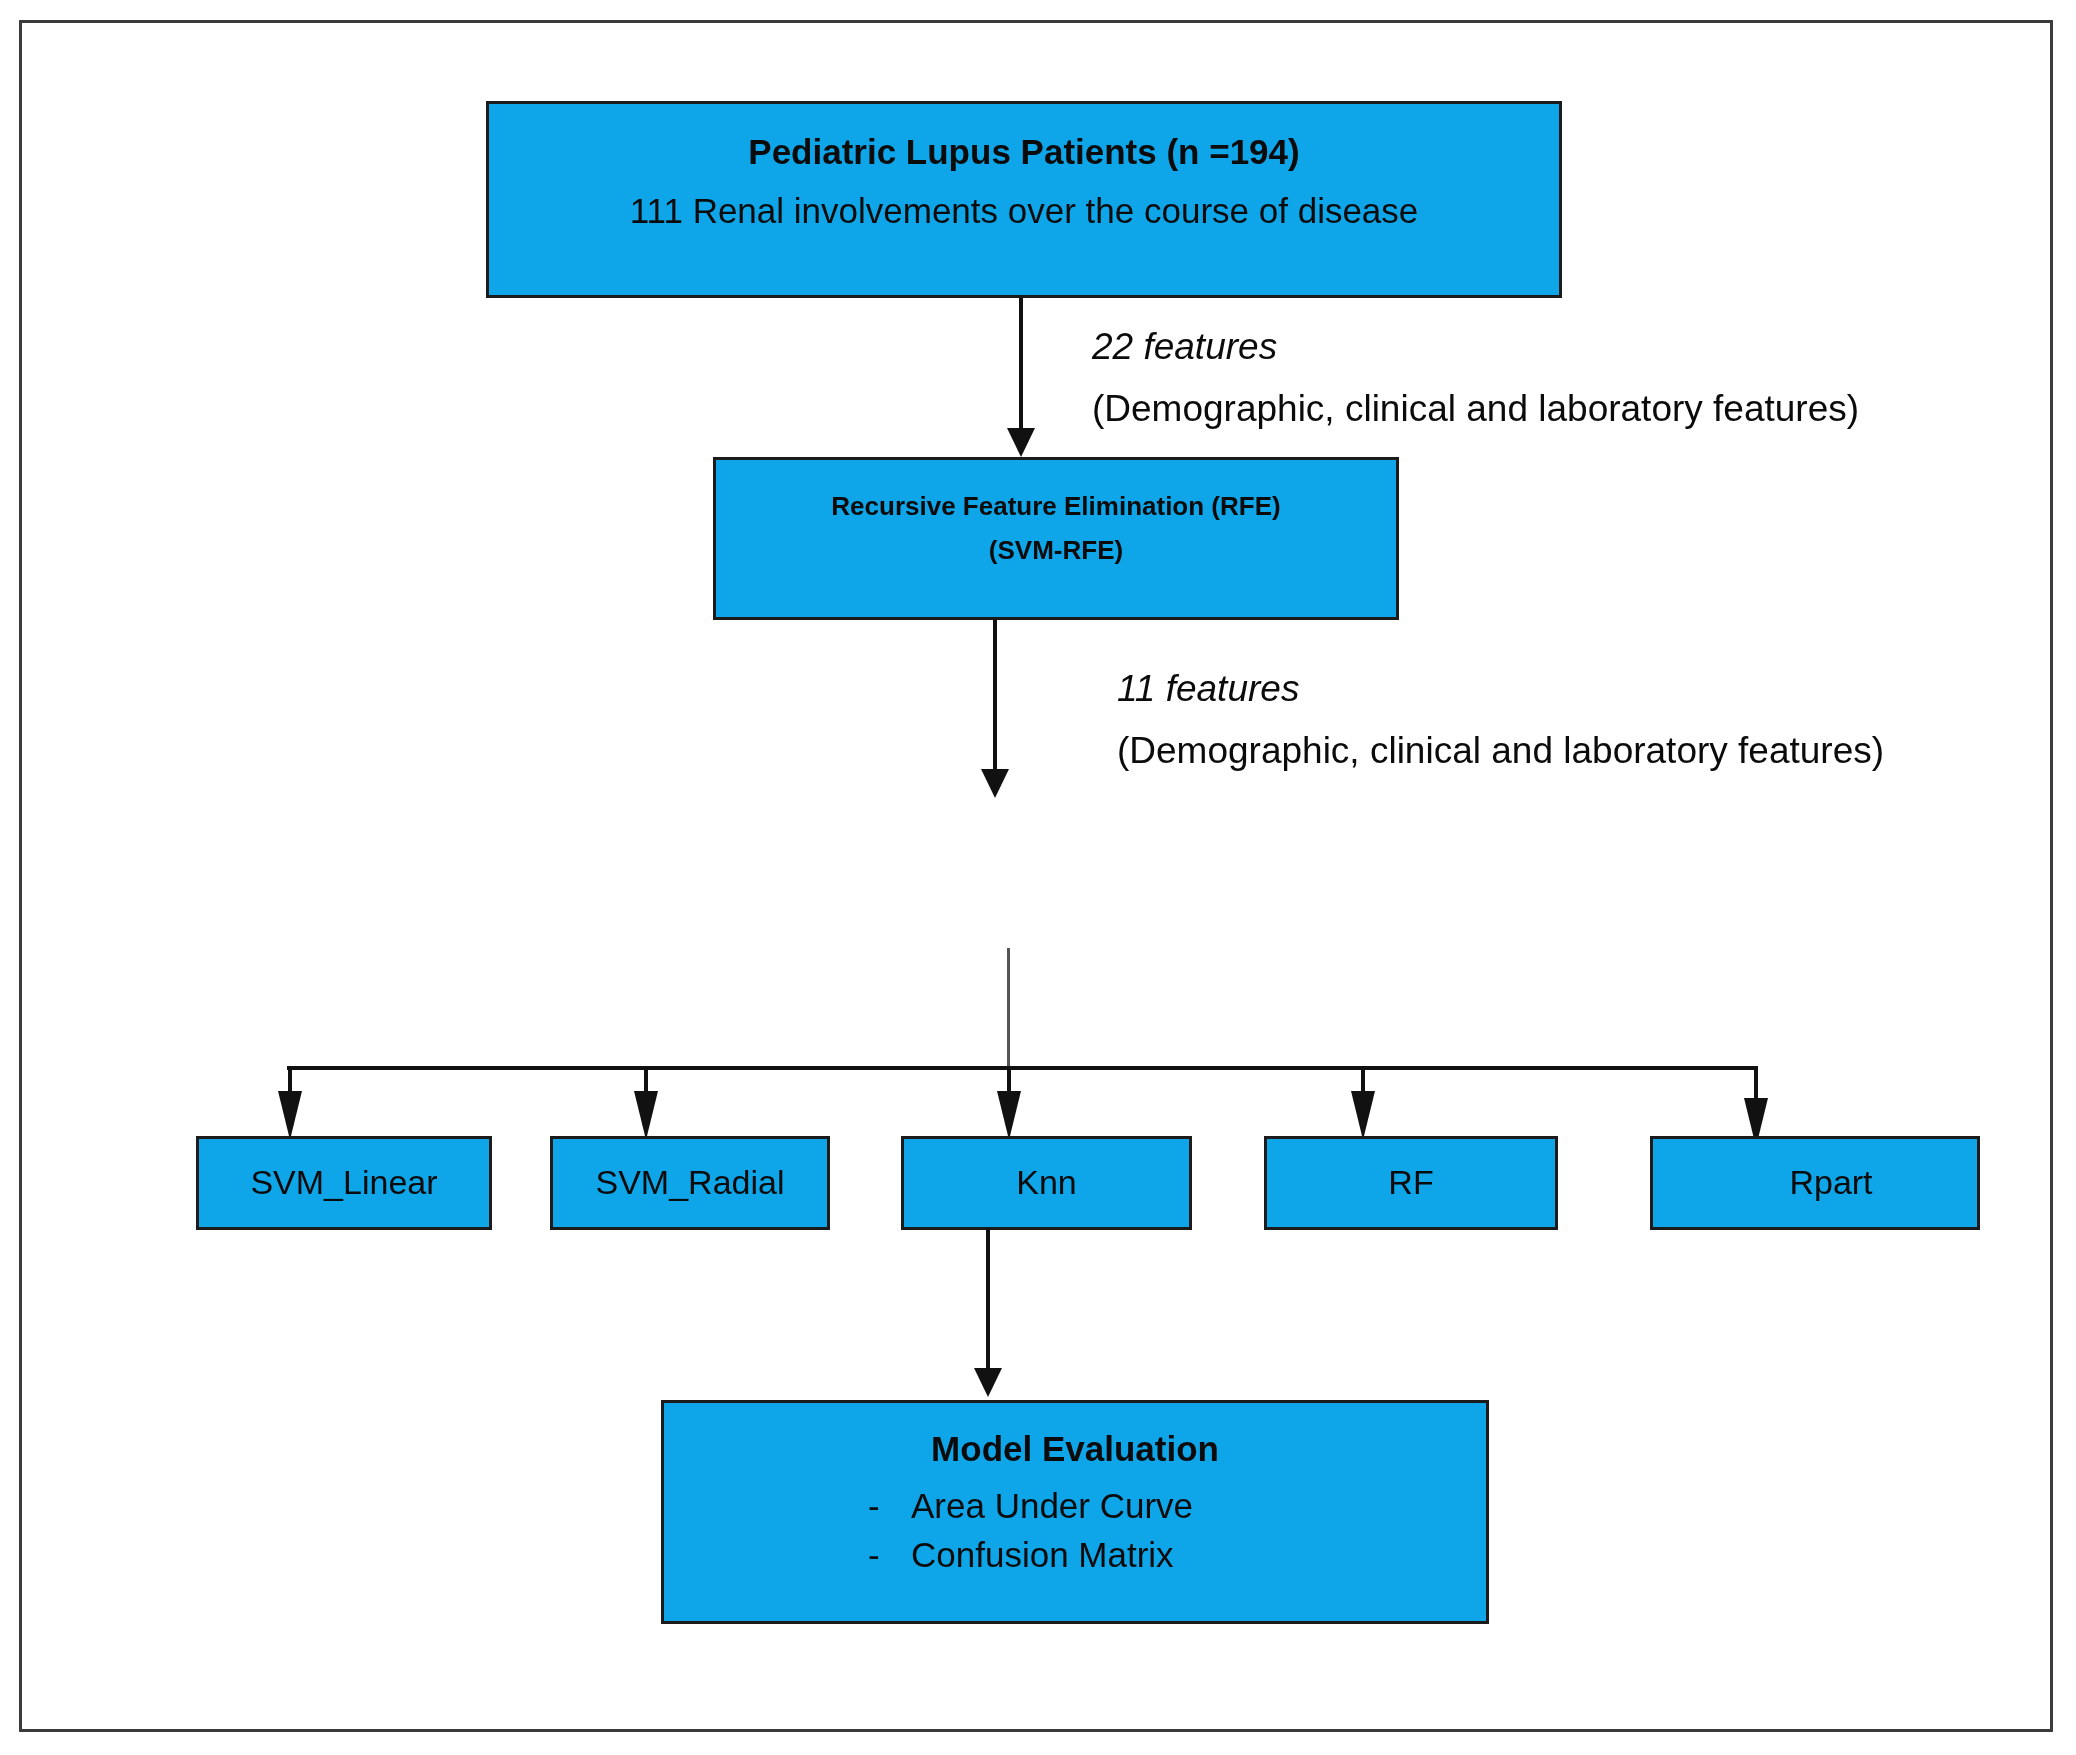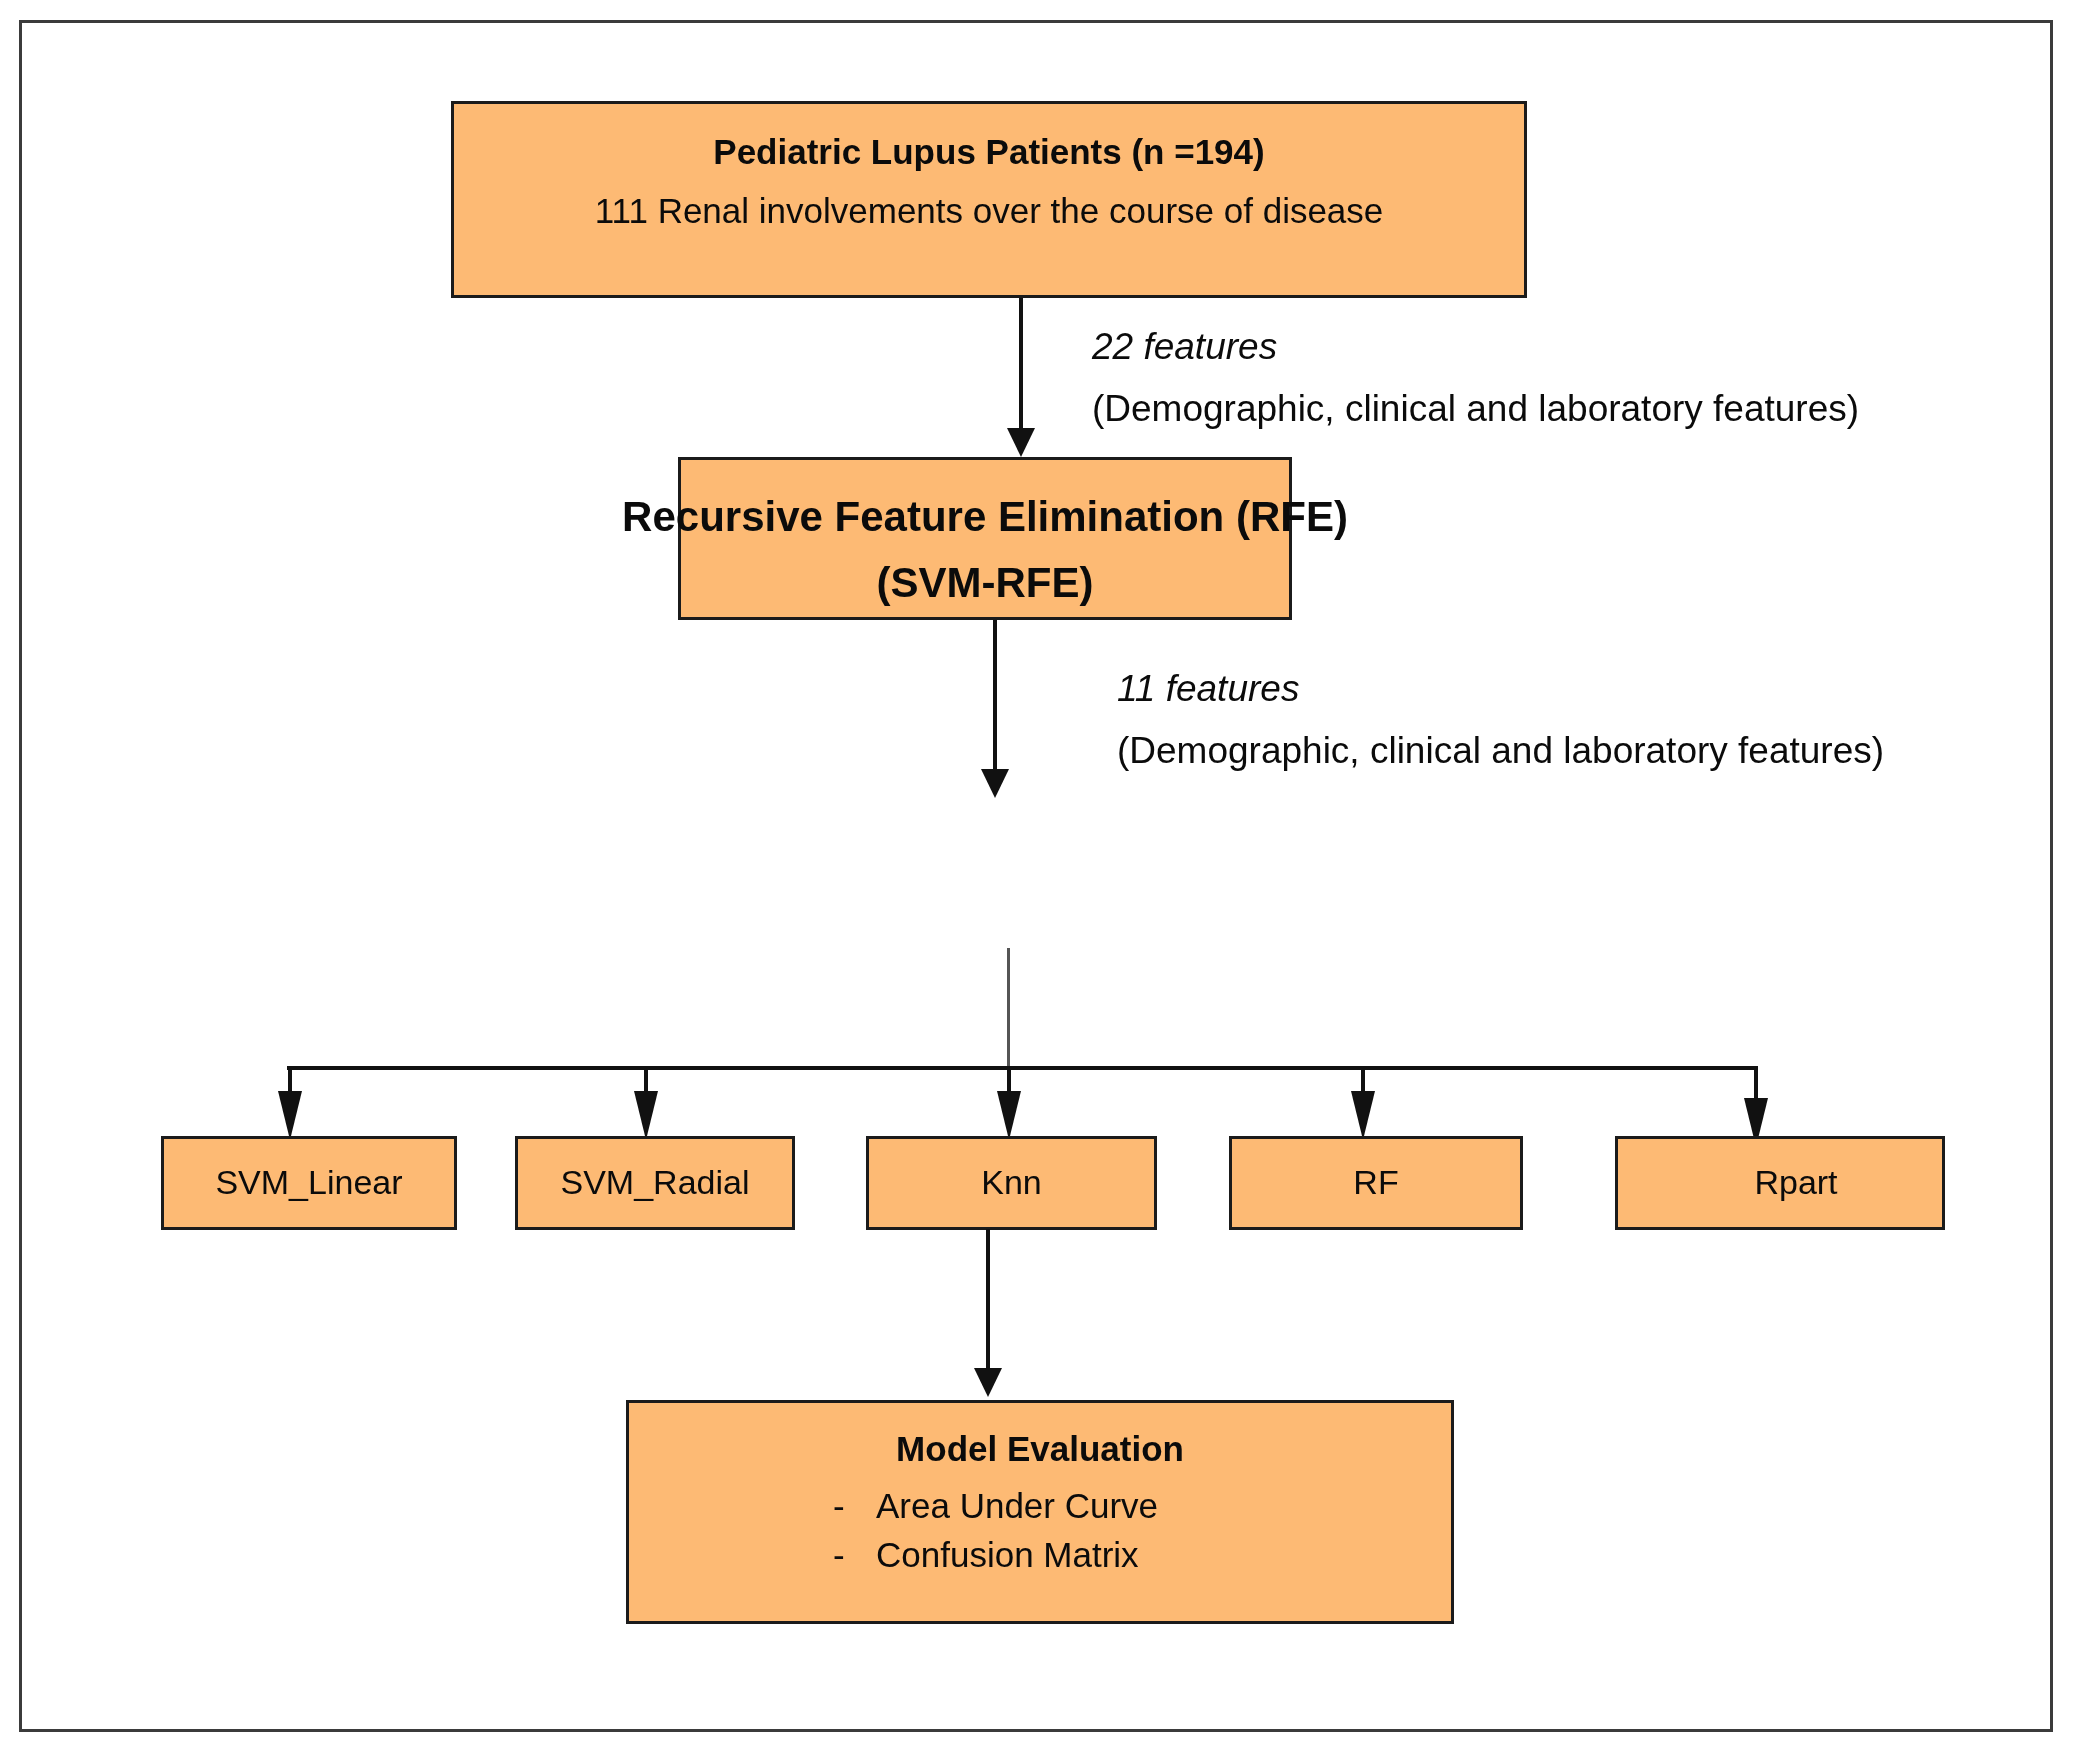--- a/index.html
+++ b/index.html
@@ -24,48 +24,49 @@
     height: 1712px;
     border: 3.2px solid #3b3b3b;
     box-sizing: border-box;
     background: #ffffff;
   }
   
   .node {
     position: absolute;
     box-sizing: border-box;
     border: 3.2px solid #1b1b1b;
-    background: #fdba74;
+    background: #0ea5e9;
     display: flex;
     flex-direction: column;
     align-items: center;
     justify-content: center;
     text-align: center;
     color: #0b0b0b;
+    margin-left: 35px;
   }
   .node .line {
     display: block;
     line-height: 1.34;
     white-space: nowrap;
   }
   .bold { font-weight: bold; }
   
   #node-cohort {
     left: 429px; top: 78px;
     width: 1076px; height: 197px;
     font-size: 35px;
     justify-content: flex-start;
     padding-top: 19px;
   }
   #node-cohort .line { margin: 6.3px 0; }
 
   #node-rfe {
     left: 656px; top: 434px;
-    width: 614px; height: 163px;
-    font-size: 42px;
+    width: 686px; height: 163px;
+    font-size: 26px;
     justify-content: flex-start;
     padding-top: 24px;
   }
   #node-rfe .line { margin: 5px 0; }
 
   #node-training {
     left: 598px; top: 785px;
     width: 815px; height: 140px;
     font-size: 35px;
     justify-content: flex-start;

